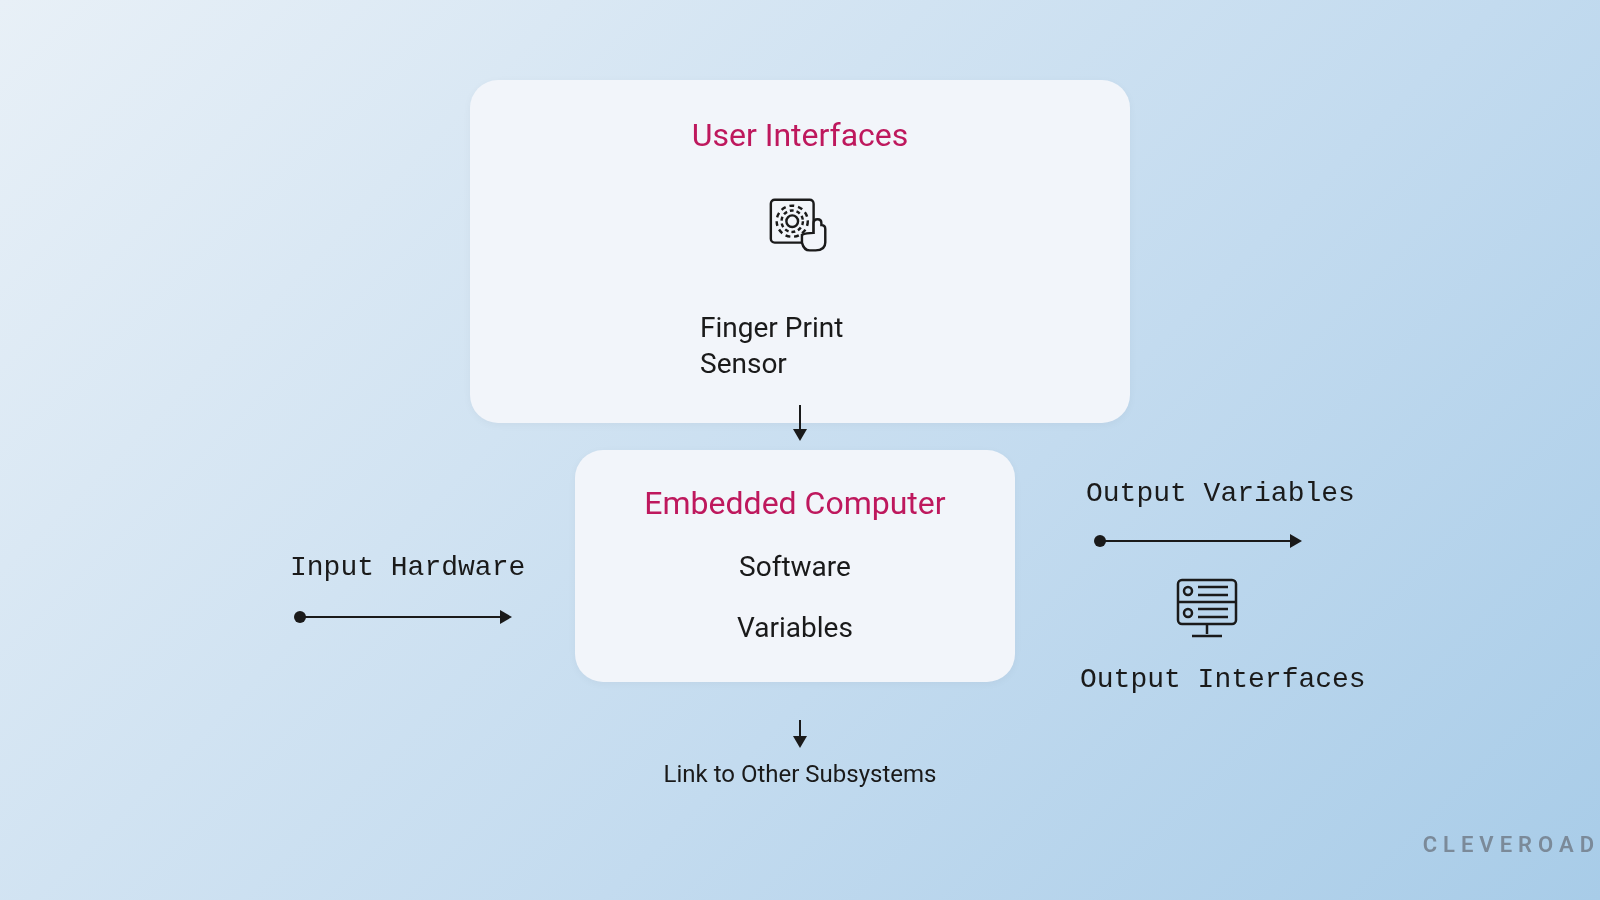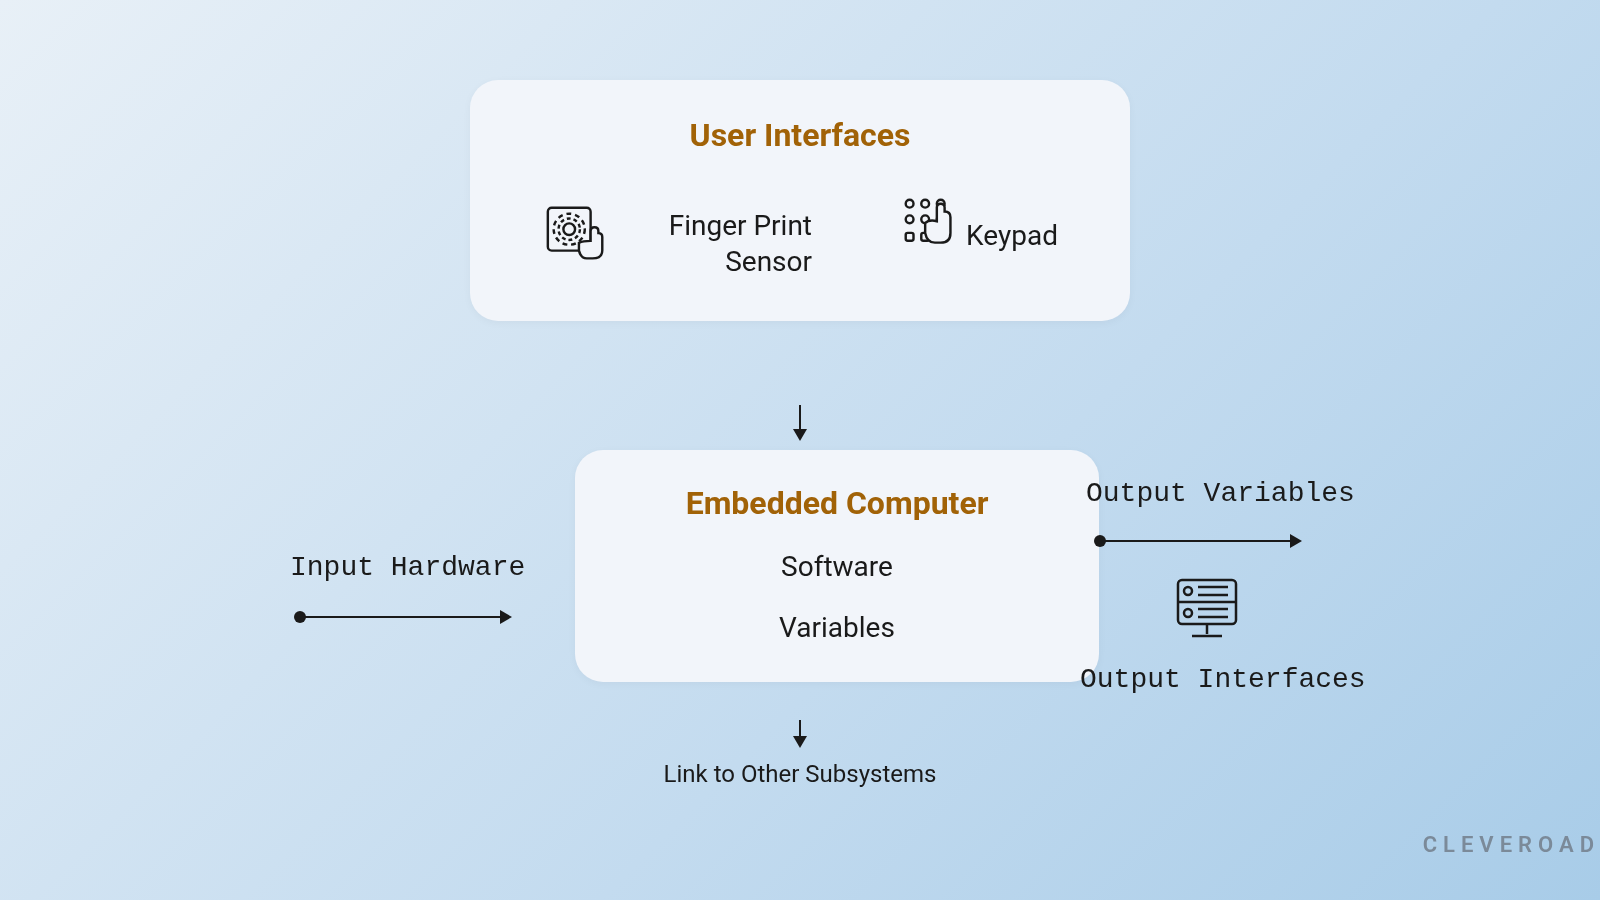--- a/index.html
+++ b/index.html
@@ -18,62 +18,63 @@
     height: 100%;
   }
   .card {
     background: #f2f5fa;
     border-radius: 28px;
     position: absolute;
     box-shadow: 0 2px 8px rgba(0,0,0,0.04);
   }
   .card-title {
     font-size: 32px;
-    font-weight: 700;
-    color: #a16207;
+    font-weight: 400;
+    color: #be185d;
     text-align: center;
   }
   
   #ui-card {
     left: 470px;
     top: 80px;
     width: 660px;
     padding: 36px 30px 40px 30px;
   }
   .ui-items {
     display: flex;
     justify-content: space-around;
     align-items: flex-start;
     margin-top: 40px;
   }
   .ui-item {
     display: flex;
-    flex-direction: row;
+    flex-direction: column;
     align-items: center;
-    text-align: right;
+    text-align: left;
+    gap: 32px;
   }
   .ui-item-label {
     font-size: 28px;
     color: #1a1a1a;
     margin-top: 14px;
     max-width: 200px;
     line-height: 1.3;
   }
   .icon-box {
     width: 70px;
     height: 70px;
     display: flex;
     align-items: center;
     justify-content: center;
   }
   
   #ec-card {
     left: 575px;
     top: 450px;
-    width: 524px;
+    width: 440px;
     padding: 34px 20px 38px 20px;
     text-align: center;
   }
   .ec-sub {
     font-size: 28px;
     color: #1a1a1a;
     margin-top: 28px;
   }
   
   .v-arrow {
@@ -171,37 +172,20 @@
             <rect x="6" y="6" width="44" height="44" rx="4"></rect>
             <circle cx="28" cy="28" r="6"></circle>
             <circle cx="28" cy="28" r="11" stroke-dasharray="4 3"></circle>
             <circle cx="28" cy="28" r="16" stroke-dasharray="5 4"></circle>
             <path d="M50 40 L50 30 Q50 26 54 26 Q58 26 58 30 L58 32 Q62 32 62 36 L62 50 Q62 58 52 58 L46 58 Q40 58 38 50 L38 42 Q42 40 50 40 Z" fill="#f2f5fa"></path>
           </svg>
         </div>
         <div class="ui-item-label">Finger Print Sensor</div>
       </div>
 
-      <div class="ui-item">
-        <div class="icon-box">
-          <svg width="72" height="72" viewBox="0 0 72 72" fill="none" stroke="#1a1a1a" stroke-width="2.5">
-            <circle cx="14" cy="10" r="4"></circle>
-              <circle cx="30" cy="10" r="4"></circle>
-              <circle cx="46" cy="10" r="4"></circle>
-            <circle cx="14" cy="26" r="4"></circle>
-              <circle cx="30" cy="26" r="4"></circle>
-              <circle cx="46" cy="26" r="4"></circle>
-            <rect x="10" y="40" width="8" height="8" rx="2"></rect>
-              <rect x="26" y="40" width="8" height="8" rx="2"></rect>
-              <rect x="42" y="40" width="8" height="8" rx="2"></rect>
-            <path d="M42 22 L42 14 Q42 10 46 10 Q50 10 50 14 L50 18 Q56 18 56 24 L56 40 Q56 50 46 50 L40 50 Q32 50 30 40 L30 30 Q34 26 42 28 Z" fill="#f2f5fa"></path>
-          </svg>
-        </div>
-        <div class="ui-item-label">Keypad</div>
-      </div>
 
 
     </div>
   </div>
 
   <div id="arrow-ui-ec" class="v-arrow"></div>
 
   <div id="ec-card" class="card">
     <div class="card-title">Embedded Computer</div>
     <div class="ec-sub">Software</div>

